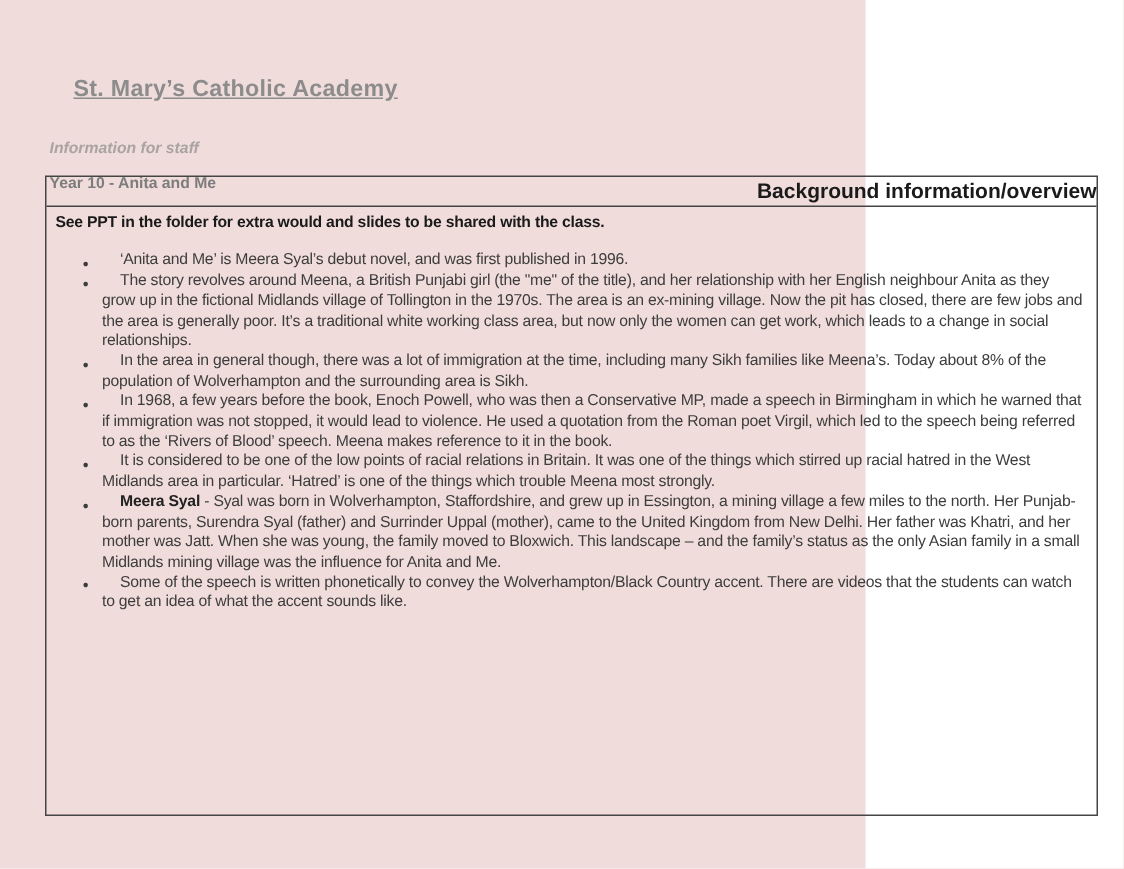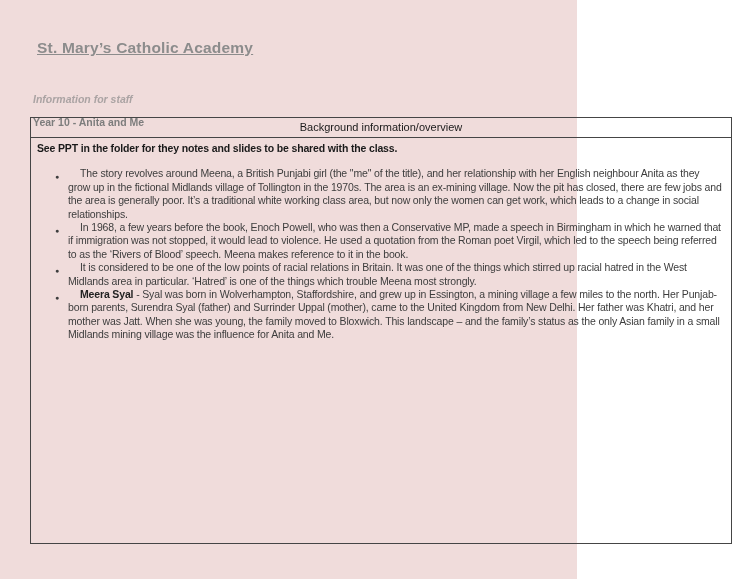--- a/index.html
+++ b/index.html
@@ -19,21 +19,21 @@
     left: 0;
     top: 0;
     width: 577px;
     height: 579px;
     background: var(--page-tint, #f0dcdb);
   }
   .page-title {
     position: absolute;
     left: 33px;
     top: 35px;
-    margin: 4px;
+    margin: 16px;
     font-size: 15.5px;
     font-weight: bold;
     color: var(--title-gray, #8c8c8c);
     text-decoration: underline;
     letter-spacing: 0.2px;
   }
   .page-subtitle {
     position: absolute;
     left: 33px;
     top: 68px;
@@ -57,23 +57,23 @@
     top: 117px;
     width: 700px;
     height: 425px;
     border: 1px solid var(--border-gray, #454545);
     background: transparent;
   }
   .doc-table-header {
     height: 19px;
     line-height: 19px;
     border-bottom: 1px solid var(--border-gray, #454545);
-    text-align: center;
-    font-weight: normal;
-    font-size: 11px;
+    text-align: right;
+    font-weight: bold;
+    font-size: 14px;
     color: #1a1a1a;
   }
   .doc-table-body {
     padding: 4px 7px 0 6px;
     font-size: 10.5px;
     line-height: 13.4px;
     letter-spacing: -0.15px;
     color: var(--body-text, #3d3d3d);
   }
   .intro-text {
@@ -109,21 +109,24 @@
 
 <div class="page-tint"></div>
 
 <h1 class="page-title">St. Mary’s Catholic Academy</h1>
 <div class="page-subtitle">Year 10 - Anita and Me</div>
 <div class="page-note">Information for staff</div>
 
 <div class="doc-table">
   <div class="doc-table-header">Background information/overview</div>
   <div class="doc-table-body">
-    <p class="intro-text">See PPT in the folder for they notes and slides to be shared with the class.</p>
+    <p class="intro-text">See PPT in the folder for extra would and slides to be shared with the class.</p>
     <ul class="bullet-list">
+      <li><b></b><span>‘Anita and Me’ is Meera Syal’s debut novel, and was first published in 1996.</span></li>
       <li><b></b><span>The story revolves around Meena, a British Punjabi girl (the "me" of the title), and her relationship with her English neighbour Anita as they grow up in the fictional Midlands village of Tollington in the 1970s. The area is an ex-mining village. Now the pit has closed, there are few jobs and the area is generally poor. It’s a traditional white working class area, but now only the women can get work, which leads to a change in social relationships.</span></li>
+      <li><b></b><span>In the area in general though, there was a lot of immigration at the time, including many Sikh families like Meena’s. Today about 8% of the population of Wolverhampton and the surrounding area is Sikh.</span></li>
       <li><b></b><span>In 1968, a few years before the book, Enoch Powell, who was then a Conservative MP, made a speech in Birmingham in which he warned that if immigration was not stopped, it would lead to violence. He used a quotation from the Roman poet Virgil, which led to the speech being referred to as the ‘Rivers of Blood’ speech. Meena makes reference to it in the book.</span></li>
       <li><b></b><span>It is considered to be one of the low points of racial relations in Britain. It was one of the things which stirred up racial hatred in the West Midlands area in particular. ‘Hatred’ is one of the things which trouble Meena most strongly.</span></li>
       <li><b>Meera Syal</b><span> - Syal was born in Wolverhampton, Staffordshire, and grew up in Essington, a mining village a few miles to the north. Her Punjab-born parents, Surendra Syal (father) and Surrinder Uppal (mother), came to the United Kingdom from New Delhi. Her father was Khatri, and her mother was Jatt. When she was young, the family moved to Bloxwich. This landscape – and the family’s status as the only Asian family in a small Midlands mining village was the influence for Anita and Me.</span></li>
+      <li><b></b><span>Some of the speech is written phonetically to convey the Wolverhampton/Black Country accent. There are videos that the students can watch to get an idea of what the accent sounds like.</span></li>
     </ul>
   </div>
 </div>
 
 </body></html>

